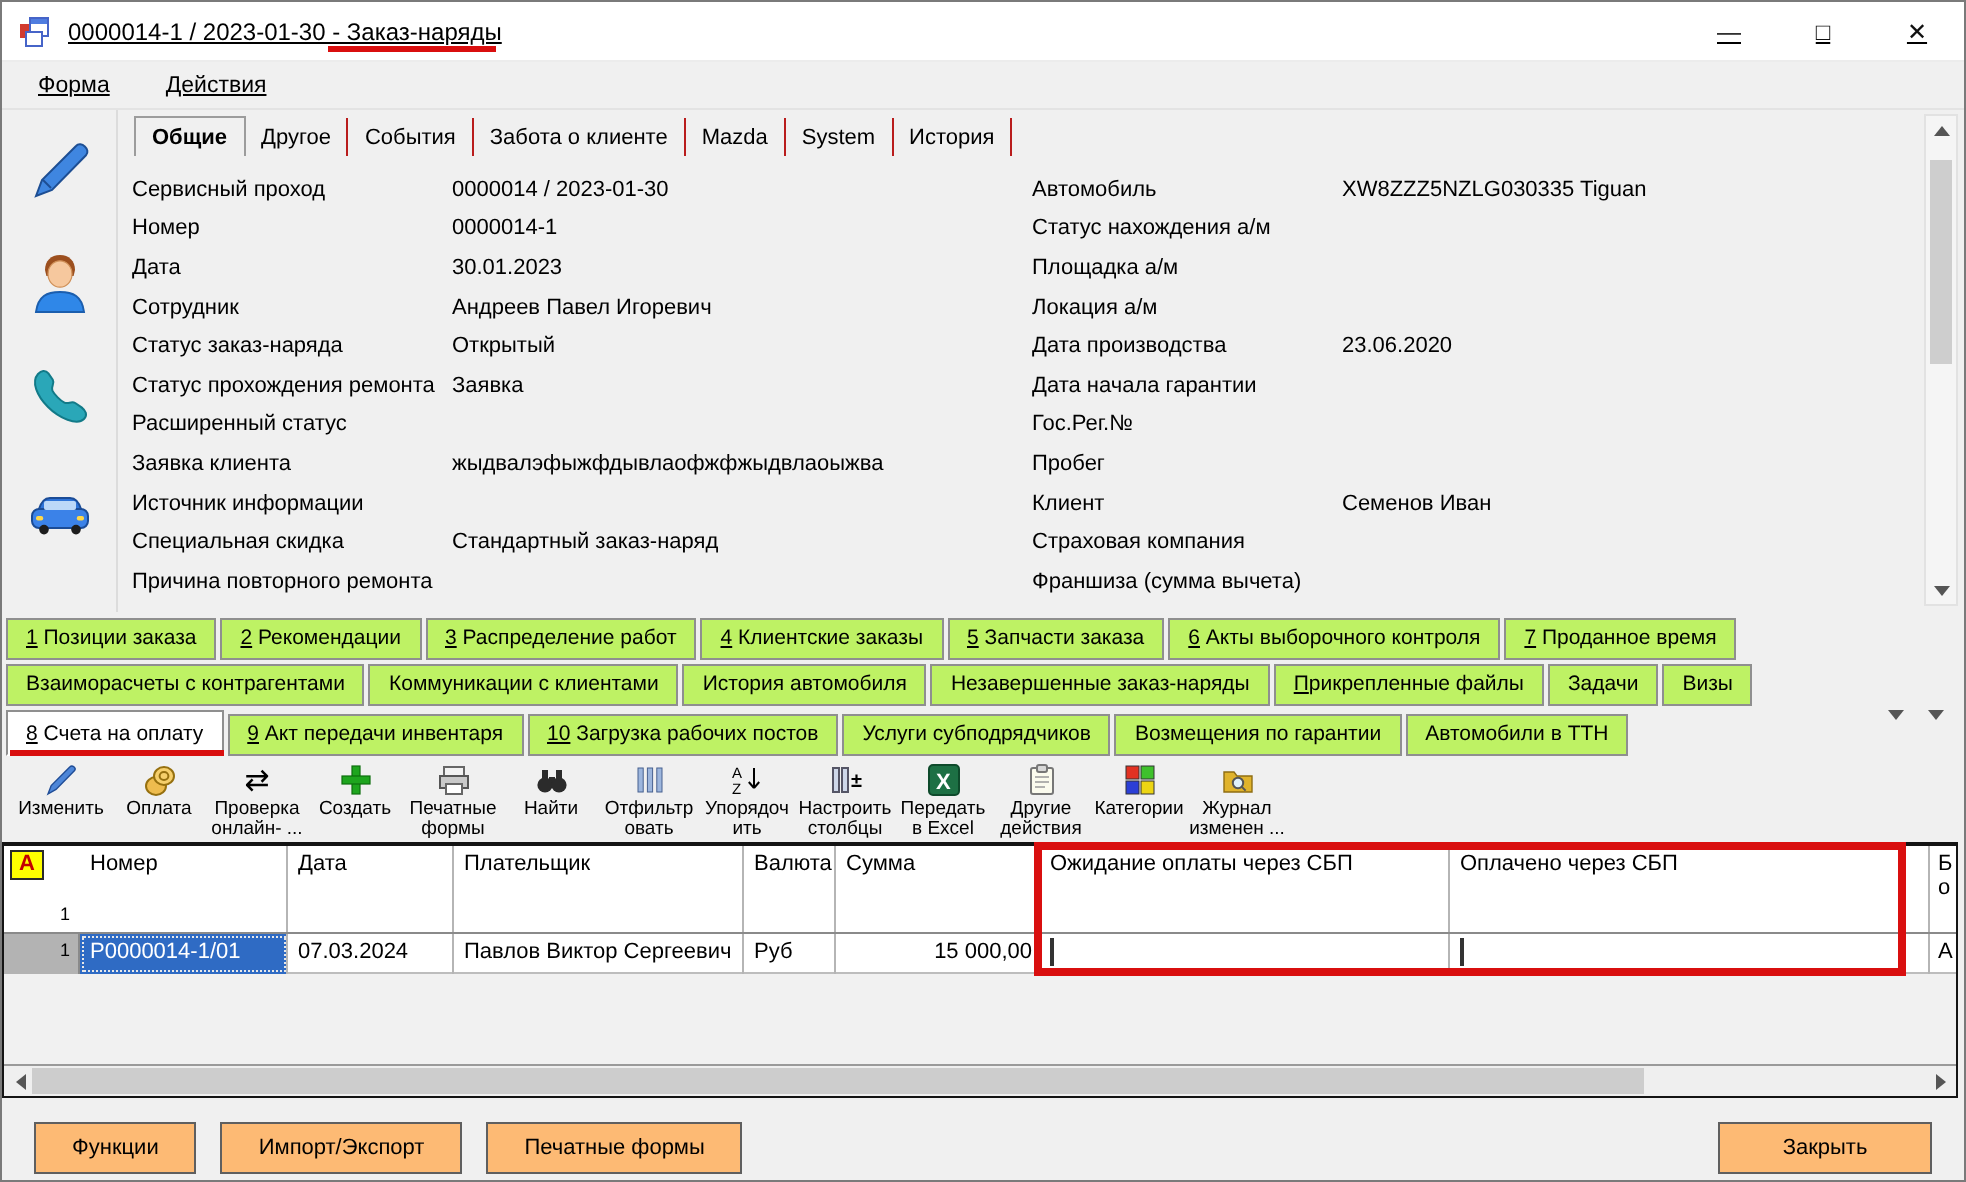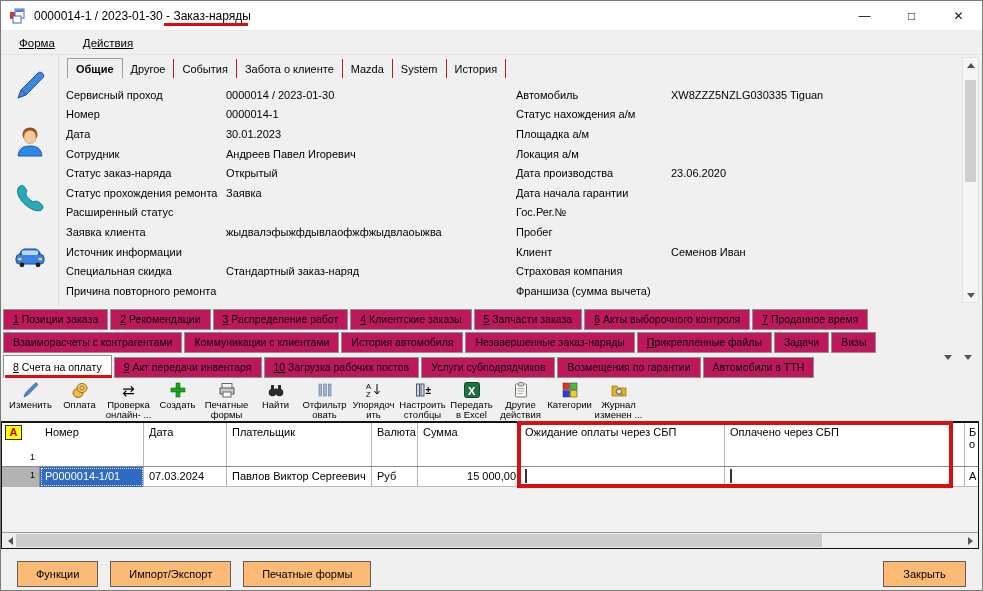--- a/index.html
+++ b/index.html
@@ -1,20 +1,20 @@
 <!DOCTYPE html>
 <html lang="ru" style="--annotation-red: #d90f0f; --selection-blue: #2f6bc4; --corner-yellow: #ffff00;"><head>
 <meta charset="utf-8">
 <style>
   html,body{margin:0;padding:0;background:#8a8a8a;}
   *{box-sizing:border-box;}
   .window{position:relative;width:983px;height:591px;background:#f0f0f0;overflow:hidden;
           font-family:"Liberation Sans",sans-serif;font-size:11px;color:#000;border:1px solid #7a7a7a;}
   
-  .titlebar{position:absolute;top:0;left:0;right:0;height:30px;background:#fff;display:flex;align-items:center;border-bottom:1px solid #ececec;}
+  .titlebar{position:absolute;top:0;left:0;right:0;height:30px;background:#fff;display:flex;align-items:center;border-bottom:1px solid #ececec;text-decoration:underline;}
   .app-icon{margin-left:8px;width:16px;height:16px;flex:none;}
   .title-text{margin-left:9px;font-size:12px;white-space:nowrap;}
   .win-controls{margin-left:auto;display:flex;height:100%;}
   .wc{width:47px;height:100%;display:flex;align-items:center;justify-content:center;font-size:12px;color:#111;cursor:default;}
   
   .menubar{position:absolute;top:30px;left:0;right:0;height:24px;display:flex;align-items:center;background:#f0f0f0;padding-left:18px;gap:28px;border-bottom:1px solid #e3e3e3;text-decoration:underline;}
   .menu-item{cursor:default;font-size:11.5px;}
   
   .upper{position:absolute;top:54px;left:0;right:0;height:251px;background:#f0f0f0;}
   .sidebar{position:absolute;left:0;top:0;width:58px;height:100%;border-right:1px solid #dcdcdc;display:flex;flex-direction:column;align-items:center;gap:21px;padding-top:12px;}
@@ -33,21 +33,21 @@
   .tri-up{width:0;height:0;border-left:4px solid transparent;border-right:4px solid transparent;border-bottom:5px solid #555;}
   .tri-down{width:0;height:0;border-left:4px solid transparent;border-right:4px solid transparent;border-top:5px solid #555;}
   .tri-left{width:0;height:0;border-top:4px solid transparent;border-bottom:4px solid transparent;border-right:5px solid #555;}
   .tri-right{width:0;height:0;border-top:4px solid transparent;border-bottom:4px solid transparent;border-left:5px solid #555;}
   .vs-thumb{position:absolute;left:2px;width:11px;top:22px;height:102px;background:#cecece;}
   
   .tabrow{position:absolute;left:0;right:0;display:flex;align-items:flex-end;padding-left:2px;}
   .tabrow1{top:305px;height:24px;}
   .tabrow2{top:329px;height:23px;}
   .tabrow3{top:352px;height:25px;}
-  .ltab{margin-right:2px;padding:3px 9px;border:1px solid #8f8f8f;background:#be185d;white-space:nowrap;font-size:10.5px;line-height:13px;cursor:default;}
+  .ltab{margin-right:2px;padding:3px 9px;border:1px solid #8f8f8f;background:#bef264;white-space:nowrap;font-size:10.5px;line-height:13px;cursor:default;}
   .ltab .accel{text-decoration:underline;}
   .ltab.active{background:#fff;border-bottom-color:#fff;padding-top:5px;}
   .tab-scrollers{margin-left:auto;display:flex;gap:12px;padding-right:10px;align-items:center;height:100%;}
   
   .toolbar{position:absolute;top:377px;left:0;right:0;height:43px;display:flex;padding-left:5px;background:#f0f0f0;}
   .tbtn{width:49px;flex:none;display:flex;flex-direction:column;align-items:center;padding-top:2px;font-size:9.5px;line-height:10px;text-align:center;cursor:default;}
   .ticon{height:20px;display:flex;align-items:center;justify-content:center;}
   .glyph-sync{font-size:15px;line-height:15px;}
   
   .tablewrap{position:absolute;top:420px;left:0;width:978px;height:128px;background:#f1f1f1;border:1px solid #141414;border-top-width:2px;}
@@ -61,21 +61,21 @@
   .sel{background:#2f6bc4;color:#fff;outline:1px dotted #e8e8e8;outline-offset:-2px;}
   .num-right{text-align:right;}
   .cb{width:13px;height:13px;border:1px solid #333;background:#fff;margin:3px auto 0;}
   .hscroll{position:absolute;left:0;bottom:0;width:976px;height:16px;background:#efefef;border-top:1px solid #9a9a9a;}
   .hs-btn{position:absolute;top:0;width:16px;height:15px;display:flex;align-items:center;justify-content:center;}
   .hs-thumb{position:absolute;left:14px;top:1px;width:806px;height:13px;background:#cdcdcd;}
   
   .footer{position:absolute;top:548px;left:0;right:0;height:43px;background:#f0f0f0;}
   .fgroup{position:absolute;left:16px;top:12px;display:flex;gap:12px;}
   .fbtn{height:26px;padding:0 18px;border:1px solid #5f5f5f;background:#fdba74;display:inline-flex;align-items:center;justify-content:center;font-size:11px;cursor:default;}
-  .close-btn{position:absolute;right:16px;top:12px;width:83px;}
+  .close-btn{position:absolute;right:16px;top:12px;width:107px;}
   
   .ann{position:absolute;z-index:60;pointer-events:none;}
   .ann-title{left:163px;top:22px;width:84px;height:3px;background:var(--annotation-red,#d90f0f);}
   .ann-tab{left:4px;top:374px;width:107px;height:3px;background:var(--annotation-red,#d90f0f);}
   .ann-rect{left:516px;top:420px;width:436px;height:67px;border:4px solid var(--annotation-red,#d90f0f);}
 </style>
 </head>
 <body>
 
 <div class="window">

